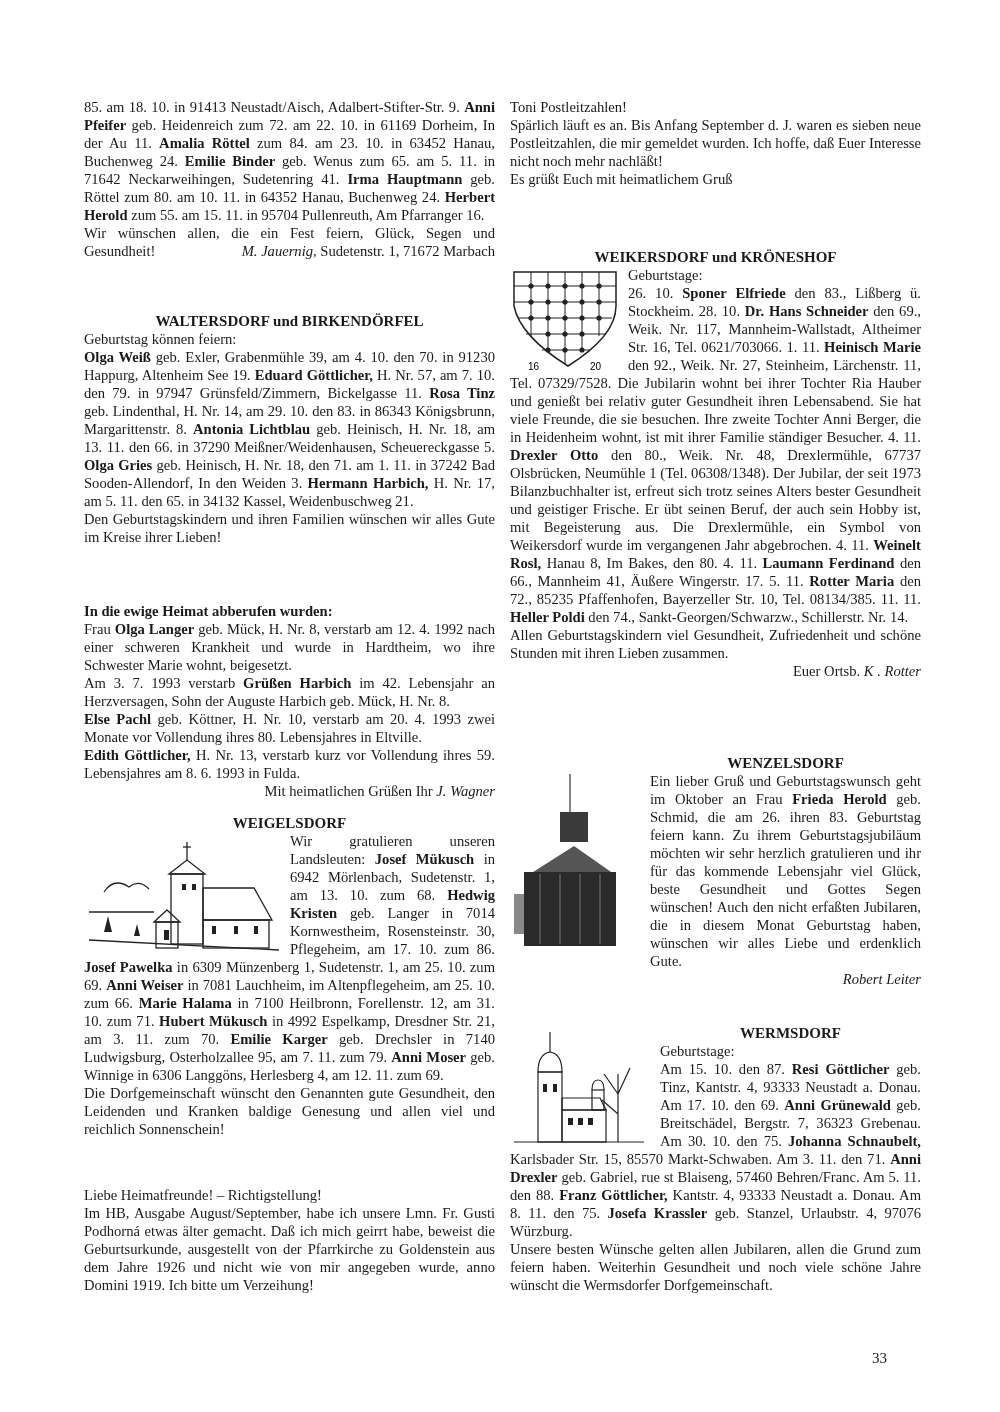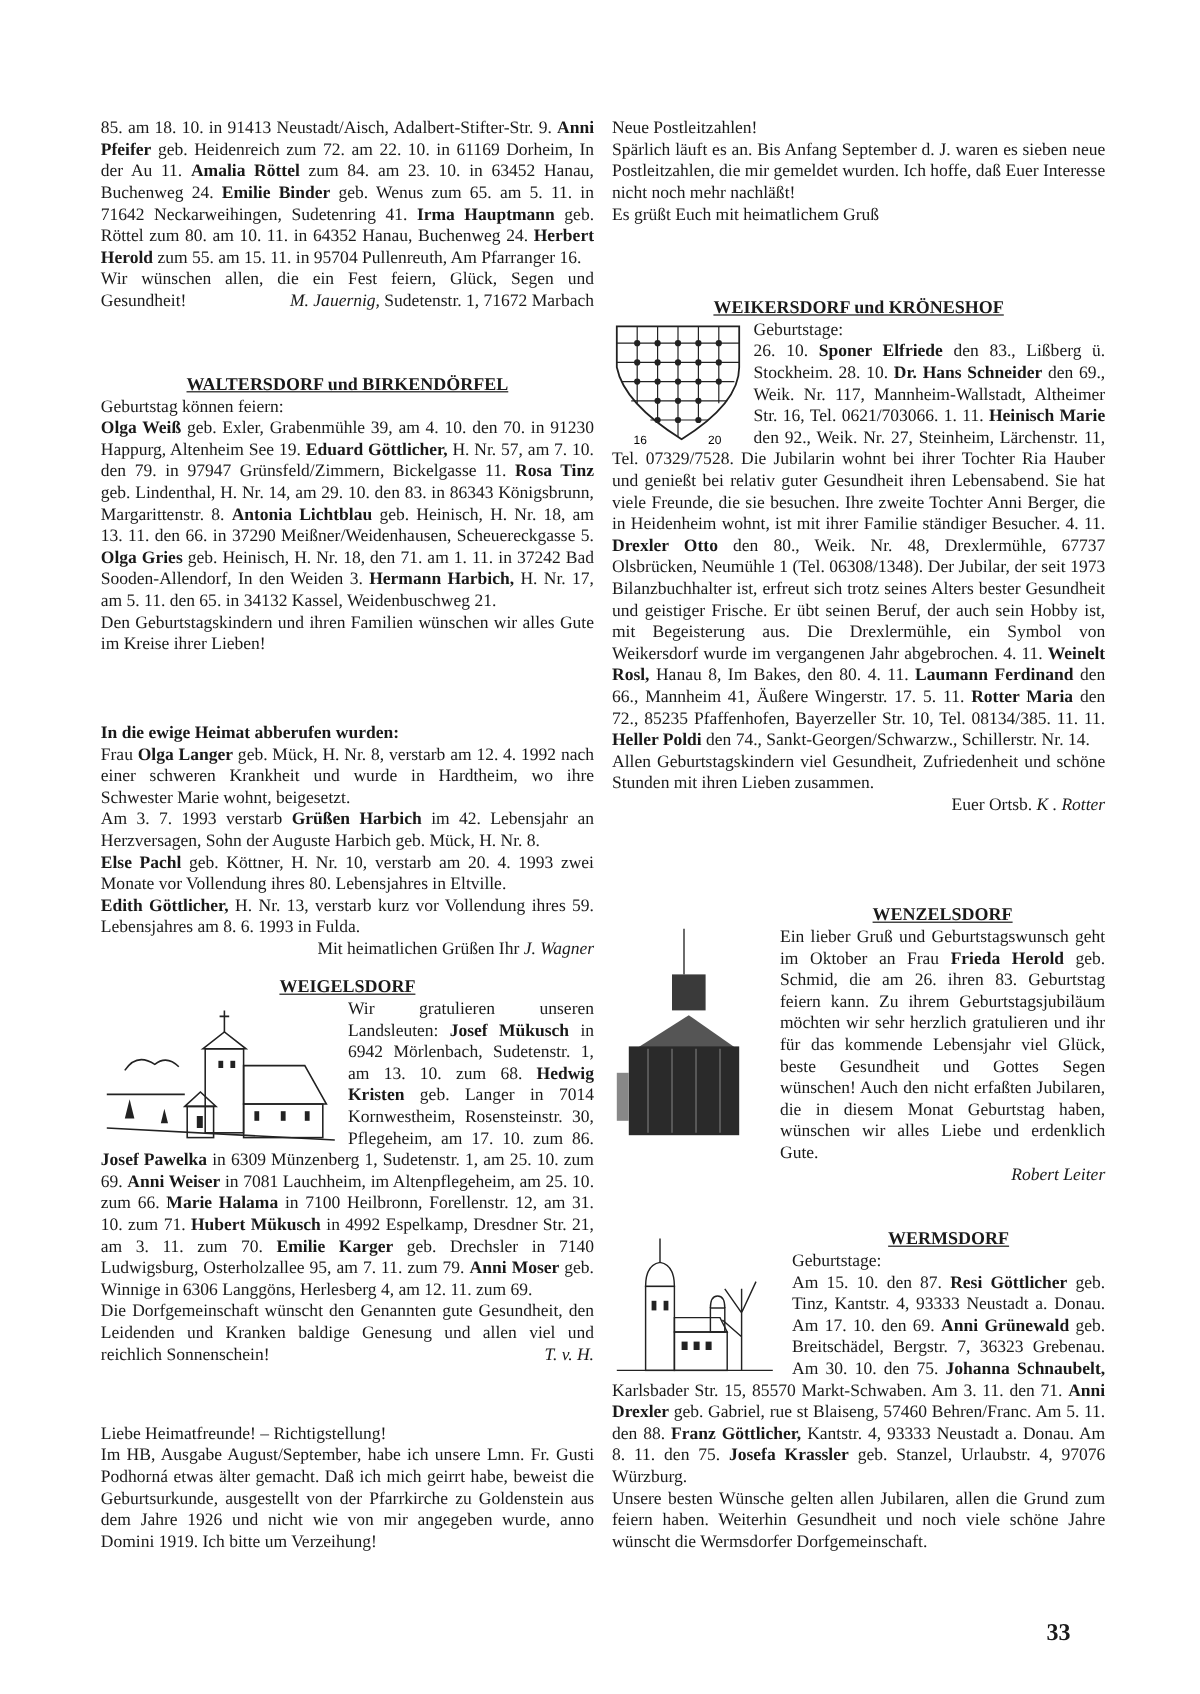--- a/index.html
+++ b/index.html
@@ -4,28 +4,28 @@
 <style>
   html, body { margin: 0; padding: 0; background: #ffffff; }
   body {
     width: 1000px; height: 1412px; position: relative; overflow: hidden;
     font-family: "Liberation Serif", serif; color: #1a1a1a;
   }
   .col { position: absolute; top: 98px; width: 411px; font-size: 14.6px; line-height: 18px; text-align: justify; }
   .col.left { left: 84px; }
   .col.right { left: 510px; }
   p { margin: 0; }
-  .section-title { font-weight: bold; font-size: 15px; text-align: center; margin: 0; text-decoration: underline; }
+  .section-title { font-weight: bold; font-size: 15px; text-align: center; margin: 0; }
   .section-title.left-aligned { text-align: center; }
   .sig { text-align: right; }
   .b { font-weight: bold; }
   .i { font-style: italic; }
   .block { position: absolute; left: 0; width: 411px; }
   .fig { float: left; margin: 0 6px 0 0; }
-  .page-number { position: absolute; left: 872px; top: 1350px; font-size: 20px; font-weight: bold; }
+  .page-number { position: absolute; left: 872px; top: 1350px; font-size: 15px; }
 </style>
 </head>
 <body>
 
 <div class="col left">
   <div class="block" style="top:0">
     <div>
         <p><span>85. am 18. 10. in 91413 Neustadt/Aisch, Adalbert-Stifter-Str. 9. </span><span class="b">Anni Pfeifer</span><span> geb. Heidenreich zum 72. am 22. 10. in 61169 Dorheim, In der Au 11. </span><span class="b">Amalia Röttel</span><span> zum 84. am 23. 10. in 63452 Hanau, Buchenweg 24. </span><span class="b">Emilie Binder</span><span> geb. Wenus zum 65. am 5. 11. in 71642 Neckarweihingen, Sudetenring 41. </span><span class="b">Irma Hauptmann</span><span> geb. Röttel zum 80. am 10. 11. in 64352 Hanau, Buchenweg 24. </span><span class="b">Herbert Herold</span><span> zum 55. am 15. 11. in 95704 Pullenreuth, Am Pfarranger 16.</span></p>
         <p><span>Wir wünschen allen, die ein Fest feiern, Glück, Segen und Gesundheit! </span></p>
       </div>
@@ -78,35 +78,34 @@
           <rect x="80" y="98" width="5" height="10"></rect>
           <path d="M20 100 l4 -16 l4 16z"></path>
             <path d="M50 104 l3 -12 l3 12z"></path>
         </g>
       </svg>
     </div>
     <div>
         <p><span>Wir gratulieren unseren Landsleuten: </span><span class="b">Josef Mükusch</span><span> in 6942 Mörlenbach, Sudetenstr. 1, am 13. 10. zum 68. </span><span class="b">Hedwig Kristen</span><span> geb. Langer in 7014 Kornwestheim, Rosensteinstr. 30, Pflegeheim, am 17. 10. zum 86. </span><span class="b">Josef Pawelka</span><span> in 6309 Münzenberg 1, Sudetenstr. 1, am 25. 10. zum 69. </span><span class="b">Anni Weiser</span><span> in 7081 Lauchheim, im Altenpflegeheim, am 25. 10. zum 66. </span><span class="b">Marie Halama</span><span> in 7100 Heilbronn, Forellenstr. 12, am 31. 10. zum 71. </span><span class="b">Hubert Mükusch</span><span> in 4992 Espelkamp, Dresdner Str. 21, am 3. 11. zum 70. </span><span class="b">Emilie Karger</span><span> geb. Drechsler in 7140 Ludwigsburg, Osterholzallee 95, am 7. 11. zum 79. </span><span class="b">Anni Moser</span><span> geb. Winnige in 6306 Langgöns, Herlesberg 4, am 12. 11. zum 69.</span></p>
         <p><span>Die Dorfgemeinschaft wünscht den Genannten gute Gesundheit, den Leidenden und Kranken baldige Genesung und allen viel und reichlich Sonnenschein!</span></p>
       </div>
-    <p class="sig i" style="margin-top:-18px"><span class="i">T. v. H.</span></p>
   </div>
 
   <div class="block" style="top:1088px">
     <div>
         <p><span>Liebe Heimatfreunde! – Richtigstellung!</span></p>
         <p><span>Im HB, Ausgabe August/September, habe ich unsere Lmn. Fr. Gusti Podhorná etwas älter gemacht. Daß ich mich geirrt habe, beweist die Geburtsurkunde, ausgestellt von der Pfarrkirche zu Goldenstein aus dem Jahre 1926 und nicht wie von mir angegeben wurde, anno Domini 1919. Ich bitte um Verzeihung!</span></p>
       </div>
   </div>
 </div>
 
 <div class="col right">
   <div class="block" style="top:0">
     <div>
-        <p><span>Neue Postleitzahlen!</span></p>
+        <p><span>Toni Postleitzahlen!</span></p>
         <p><span>Spärlich läuft es an. Bis Anfang September d. J. waren es sieben neue Postleitzahlen, die mir gemeldet wurden. Ich hoffe, daß Euer Interesse nicht noch mehr nachläßt!</span></p>
         <p><span>Es grüßt Euch mit heimatlichem Gruß</span></p>
       </div>
   </div>
 
   <div class="block" style="top:150px">
     <h2 class="section-title">WEIKERSDORF und KRÖNESHOF</h2>
     <div class="fig" style="width:112px;height:108px">
       <svg width="112" height="108" viewBox="0 0 112 108">
         <path d="M4 6 H106 V40 Q106 70 58 100 Q10 70 4 40 Z" fill="none" stroke="#222" stroke-width="1.5"></path>

